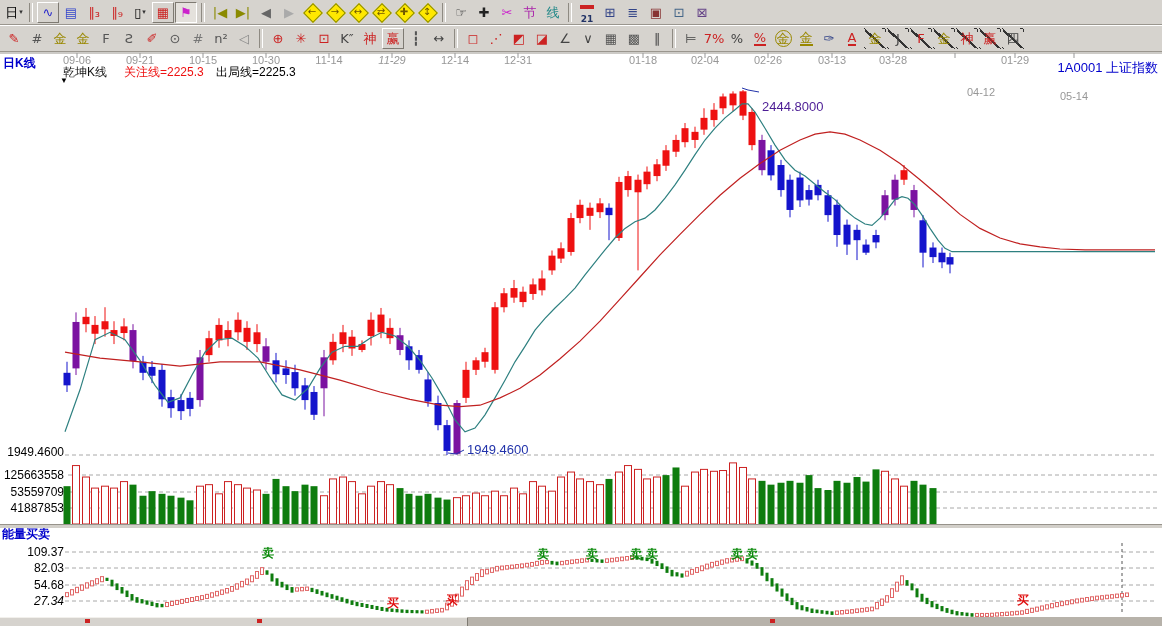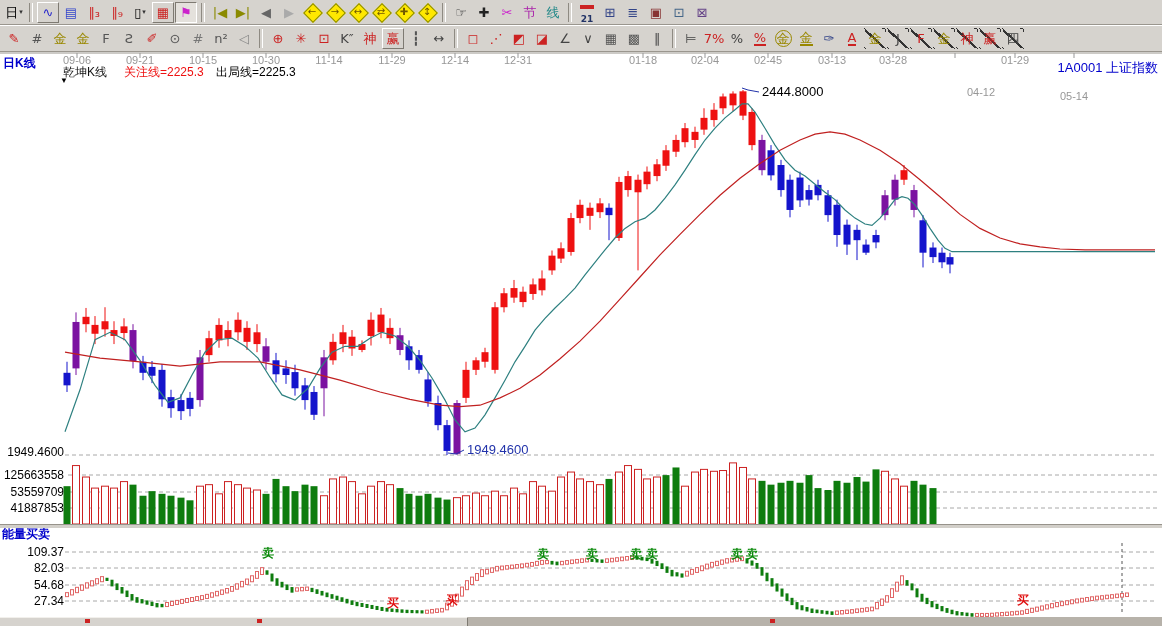--- a/index.html
+++ b/index.html
@@ -795,51 +795,51 @@
     <rect x="1120.5" y="593.5240442054958" width="3" height="3.560035842293928" fill="#ffffff" stroke="#e06666" stroke-width="1"></rect>
     <rect x="1125.5" y="592.9640083632019" width="3" height="3.560035842293928" fill="#ffffff" stroke="#e06666" stroke-width="1"></rect>
   </svg>
 
 <span class="lbl" style="left:3px;top:57px;font-size:12px;color:#0000cc;font-weight:bold;">日K线</span>
 <span class="lbl" style="left:63px;top:66px;font-size:12px;color:#111111;">乾坤K线</span>
 <span class="lbl" style="left:60px;top:77px;font-size:8px;color:#000000;">▼</span>
 <span class="lbl" style="left:124px;top:66px;font-size:12px;color:#ee1111;">关注线=2225.3</span>
 <span class="lbl" style="left:216px;top:66px;font-size:12px;color:#000000;">出局线=2225.3</span>
 <span class="lbl" style="right:4px;top:61px;font-size:13px;color:#0000cc;">1A0001 上证指数</span>
-<span class="lbl" style="left:762px;top:85px;font-size:13px;color:#000000;">2444.8000</span>
+<span class="lbl" style="left:762px;top:100px;font-size:13px;color:#4c1d95;">2444.8000</span>
 <span class="lbl" style="left:467px;top:443px;font-size:13px;color:#2233aa;">1949.4600</span>
 <span class="lbl" style="left:2px;top:528px;font-size:12px;color:#0000cc;font-weight:bold;">能量买卖</span>
 
 <div id="dates">
     <span class="date" style="left: 77px;">09-06</span>
     <span class="date" style="left: 140px;">09-21</span>
     <span class="date" style="left: 203px;">10-15</span>
     <span class="date" style="left: 266px;">10-30</span>
     <span class="date" style="left: 329px;">11-14</span>
-    <span class="date" style="left: 392px;">11-29</span>
+    <span class="date" style="left: 392px; font-style: italic;">11-29</span>
     <span class="date" style="left: 455px;">12-14</span>
     <span class="date" style="left: 518px;">12-31</span>
     <span class="date" style="left: 643px;">01-18</span>
     <span class="date" style="left: 705px;">02-04</span>
-    <span class="date" style="left: 768px;">02-45</span>
+    <span class="date" style="left: 768px;">02-26</span>
     <span class="date" style="left: 832px;">03-13</span>
     <span class="date" style="left: 893px;">03-28</span>
     <span class="date" style="left: 981px; margin-top: 32px;">04-12</span>
     <span class="date" style="left: 1015px;">01-29</span>
     <span class="date" style="left: 1074px; margin-top: 36px;">05-14</span>
   </div>
 <div id="left-ticks">
     <span class="tick-right" style="top: 445px;">1949.4600</span>
     <span class="tick-right" style="top: 468px;">125663558</span>
     <span class="tick-right" style="top: 485px;">53559709</span>
     <span class="tick-right" style="top: 501px;">41887853</span>
     <span class="tick-right" style="top: 545px;">109.37</span>
     <span class="tick-right" style="top: 561px;">82.03</span>
     <span class="tick-right" style="top: 578px;">54.68</span>
-    <span class="tick-right" style="top: 594px;">27.34</span>
+    <span class="tick-right" style="top: 594px; font-style: italic;">27.34</span>
   </div>
 <div id="signals">
     <span class="sig sell" style="left: 268px; top: 545px;">卖</span>
     <span class="sig sell" style="left: 543px; top: 546px;">卖</span>
     <span class="sig sell" style="left: 592px; top: 546px;">卖</span>
     <span class="sig sell" style="left: 636px; top: 546px;">卖</span>
     <span class="sig sell" style="left: 652px; top: 546px;">卖</span>
     <span class="sig sell" style="left: 737px; top: 546px;">卖</span>
     <span class="sig sell" style="left: 752px; top: 546px;">卖</span>
     <span class="sig buy" style="left: 393px; top: 595px;">买</span>

